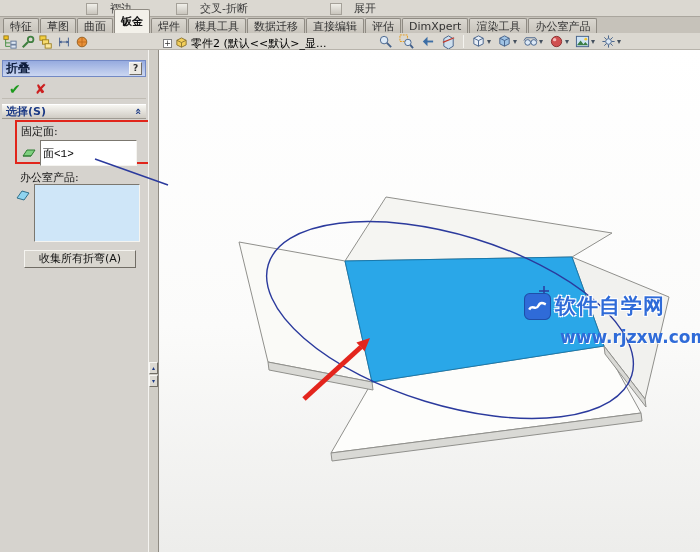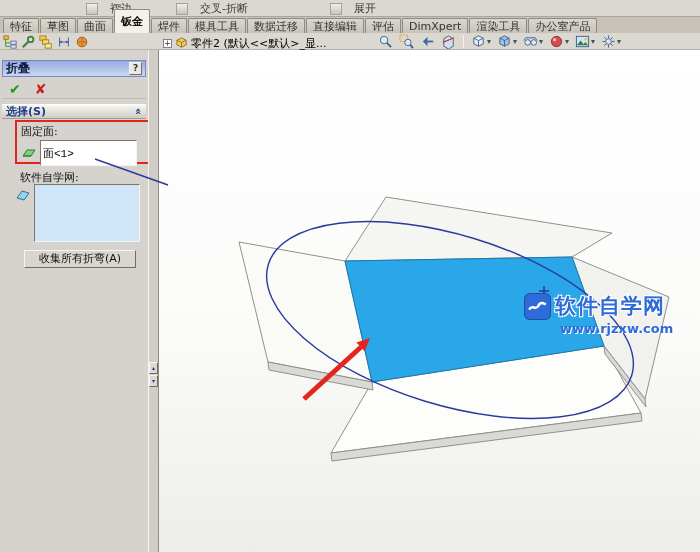--- a/index.html
+++ b/index.html
@@ -84,21 +84,21 @@
   
   .viewport{position:absolute;left:159px;top:50px;width:541px;height:502px;
             background:linear-gradient(180deg,#ffffff 0%,#fbfbfa 55%,#ededeb 100%)}
   .scene{position:absolute;left:0;top:0;width:700px;height:552px;z-index:6;pointer-events:none}
 
   .watermark{position:absolute;left:524px;top:292px;z-index:7;width:175px}
   .wm-row{display:flex;align-items:center;gap:4px}
   .wm-logo svg{width:27px;height:27px;display:block}
   .wm-title{font-size:21px;font-weight:bold;letter-spacing:1px;color:var(--wm);
             text-shadow:1px 1px 0 #ffffff,-1px -1px 0 #ffffff,1px -1px 0 #fff,-1px 1px 0 #fff;white-space:nowrap}
-  .wm-url{margin:1px 0 0 36px;font-size:13px;font-weight:bold;color:var(--wm);
+  .wm-url{margin:7px 0 0 36px;font-size:17px;font-weight:bold;color:var(--wm);
           text-shadow:1px 1px 0 #ffffff;white-space:nowrap}
 </style>
 </head>
 <body>
 
 <div class="app">
 
   <div class="top-strip">
     <span class="ts-item" style="left:86px">
       <i class="stub"></i>
@@ -270,21 +270,21 @@
         <span class="sel-icon">
           <svg viewBox="0 0 16 16">
               <path d="M2 11l4-6h8l-4 6z" fill="#7fd07f" stroke="#2e7d32"></path>
               <path d="M2 11h8" stroke="#2e7d32"></path>
             </svg>
         </span>
         <input class="ff-input" type="text" value="面&lt;1&gt;" style="">
       </div>
     </div>
 
-    <div class="bends-label">软件自学网:</div>
+    <div class="bends-label">办公室产品:</div>
     <span class="bend-icon sel-icon">
       <svg viewBox="0 0 16 16">
           <path d="M2 12l5-7 7 2-5 7z" fill="#8fd4f0" stroke="#32708a"></path>
         </svg>
     </span>
     <div class="bends-listbox"></div>
 
     <button class="collect-btn">收集所有折弯(A)</button>
   </div>
 

